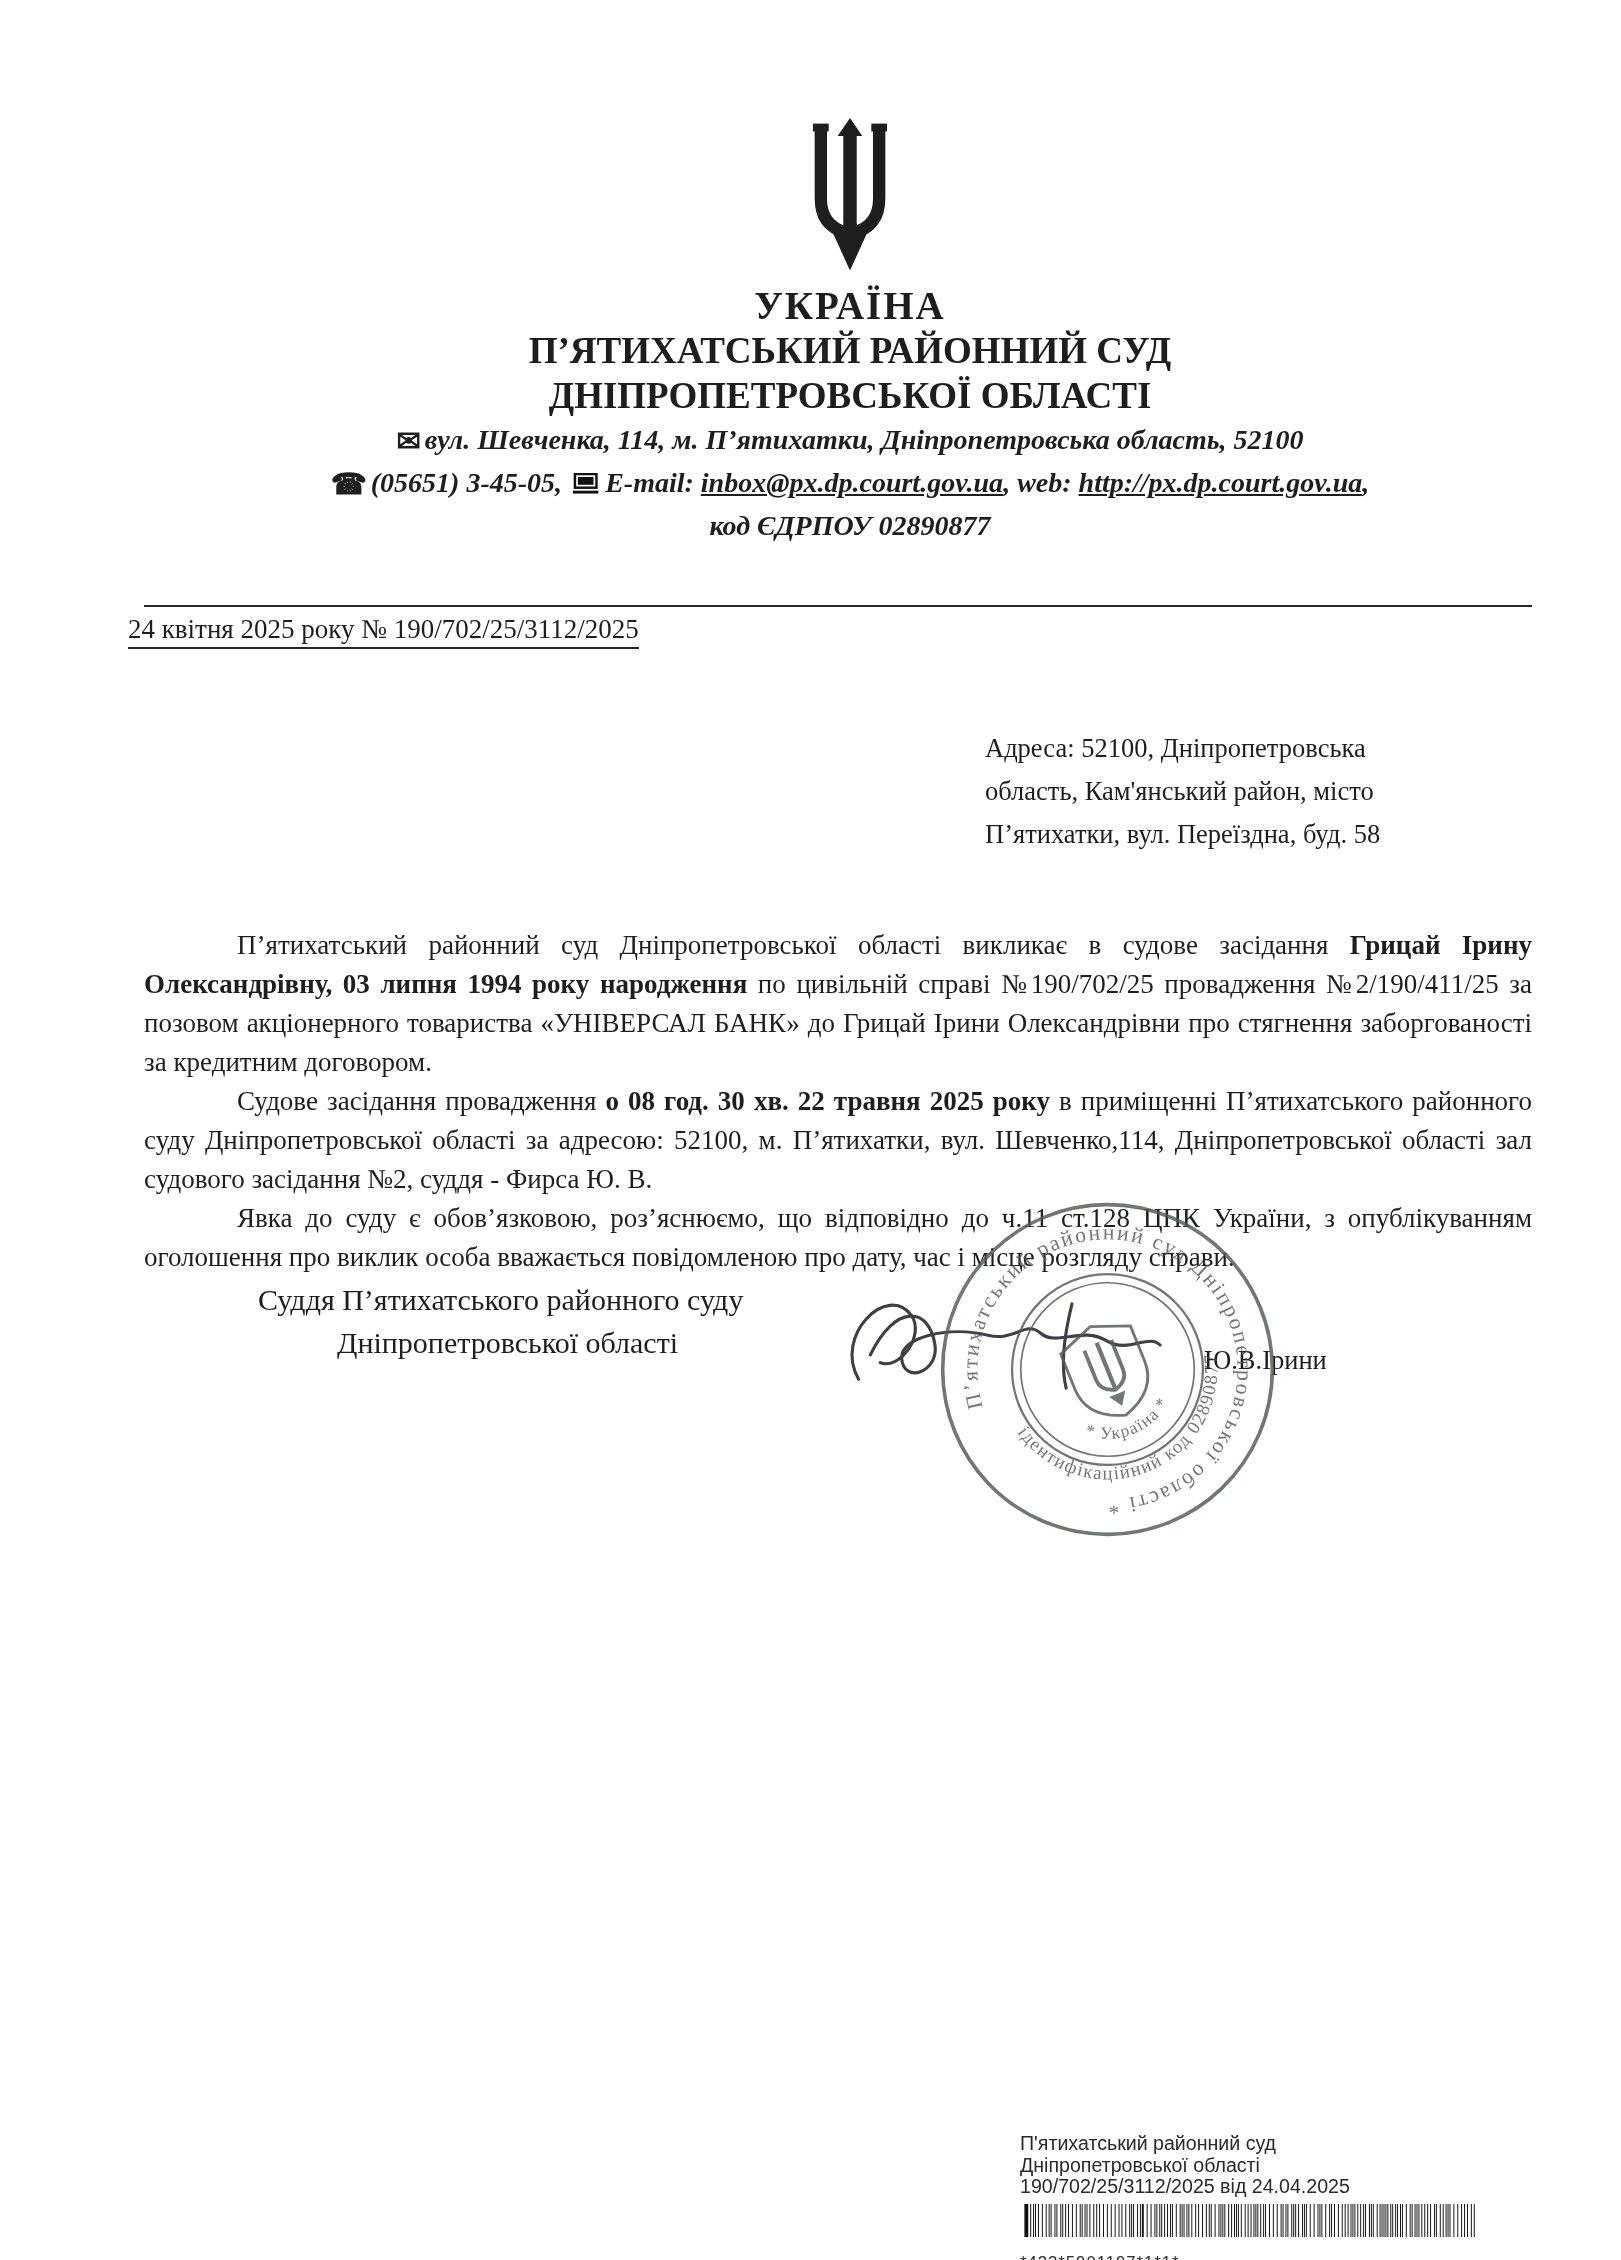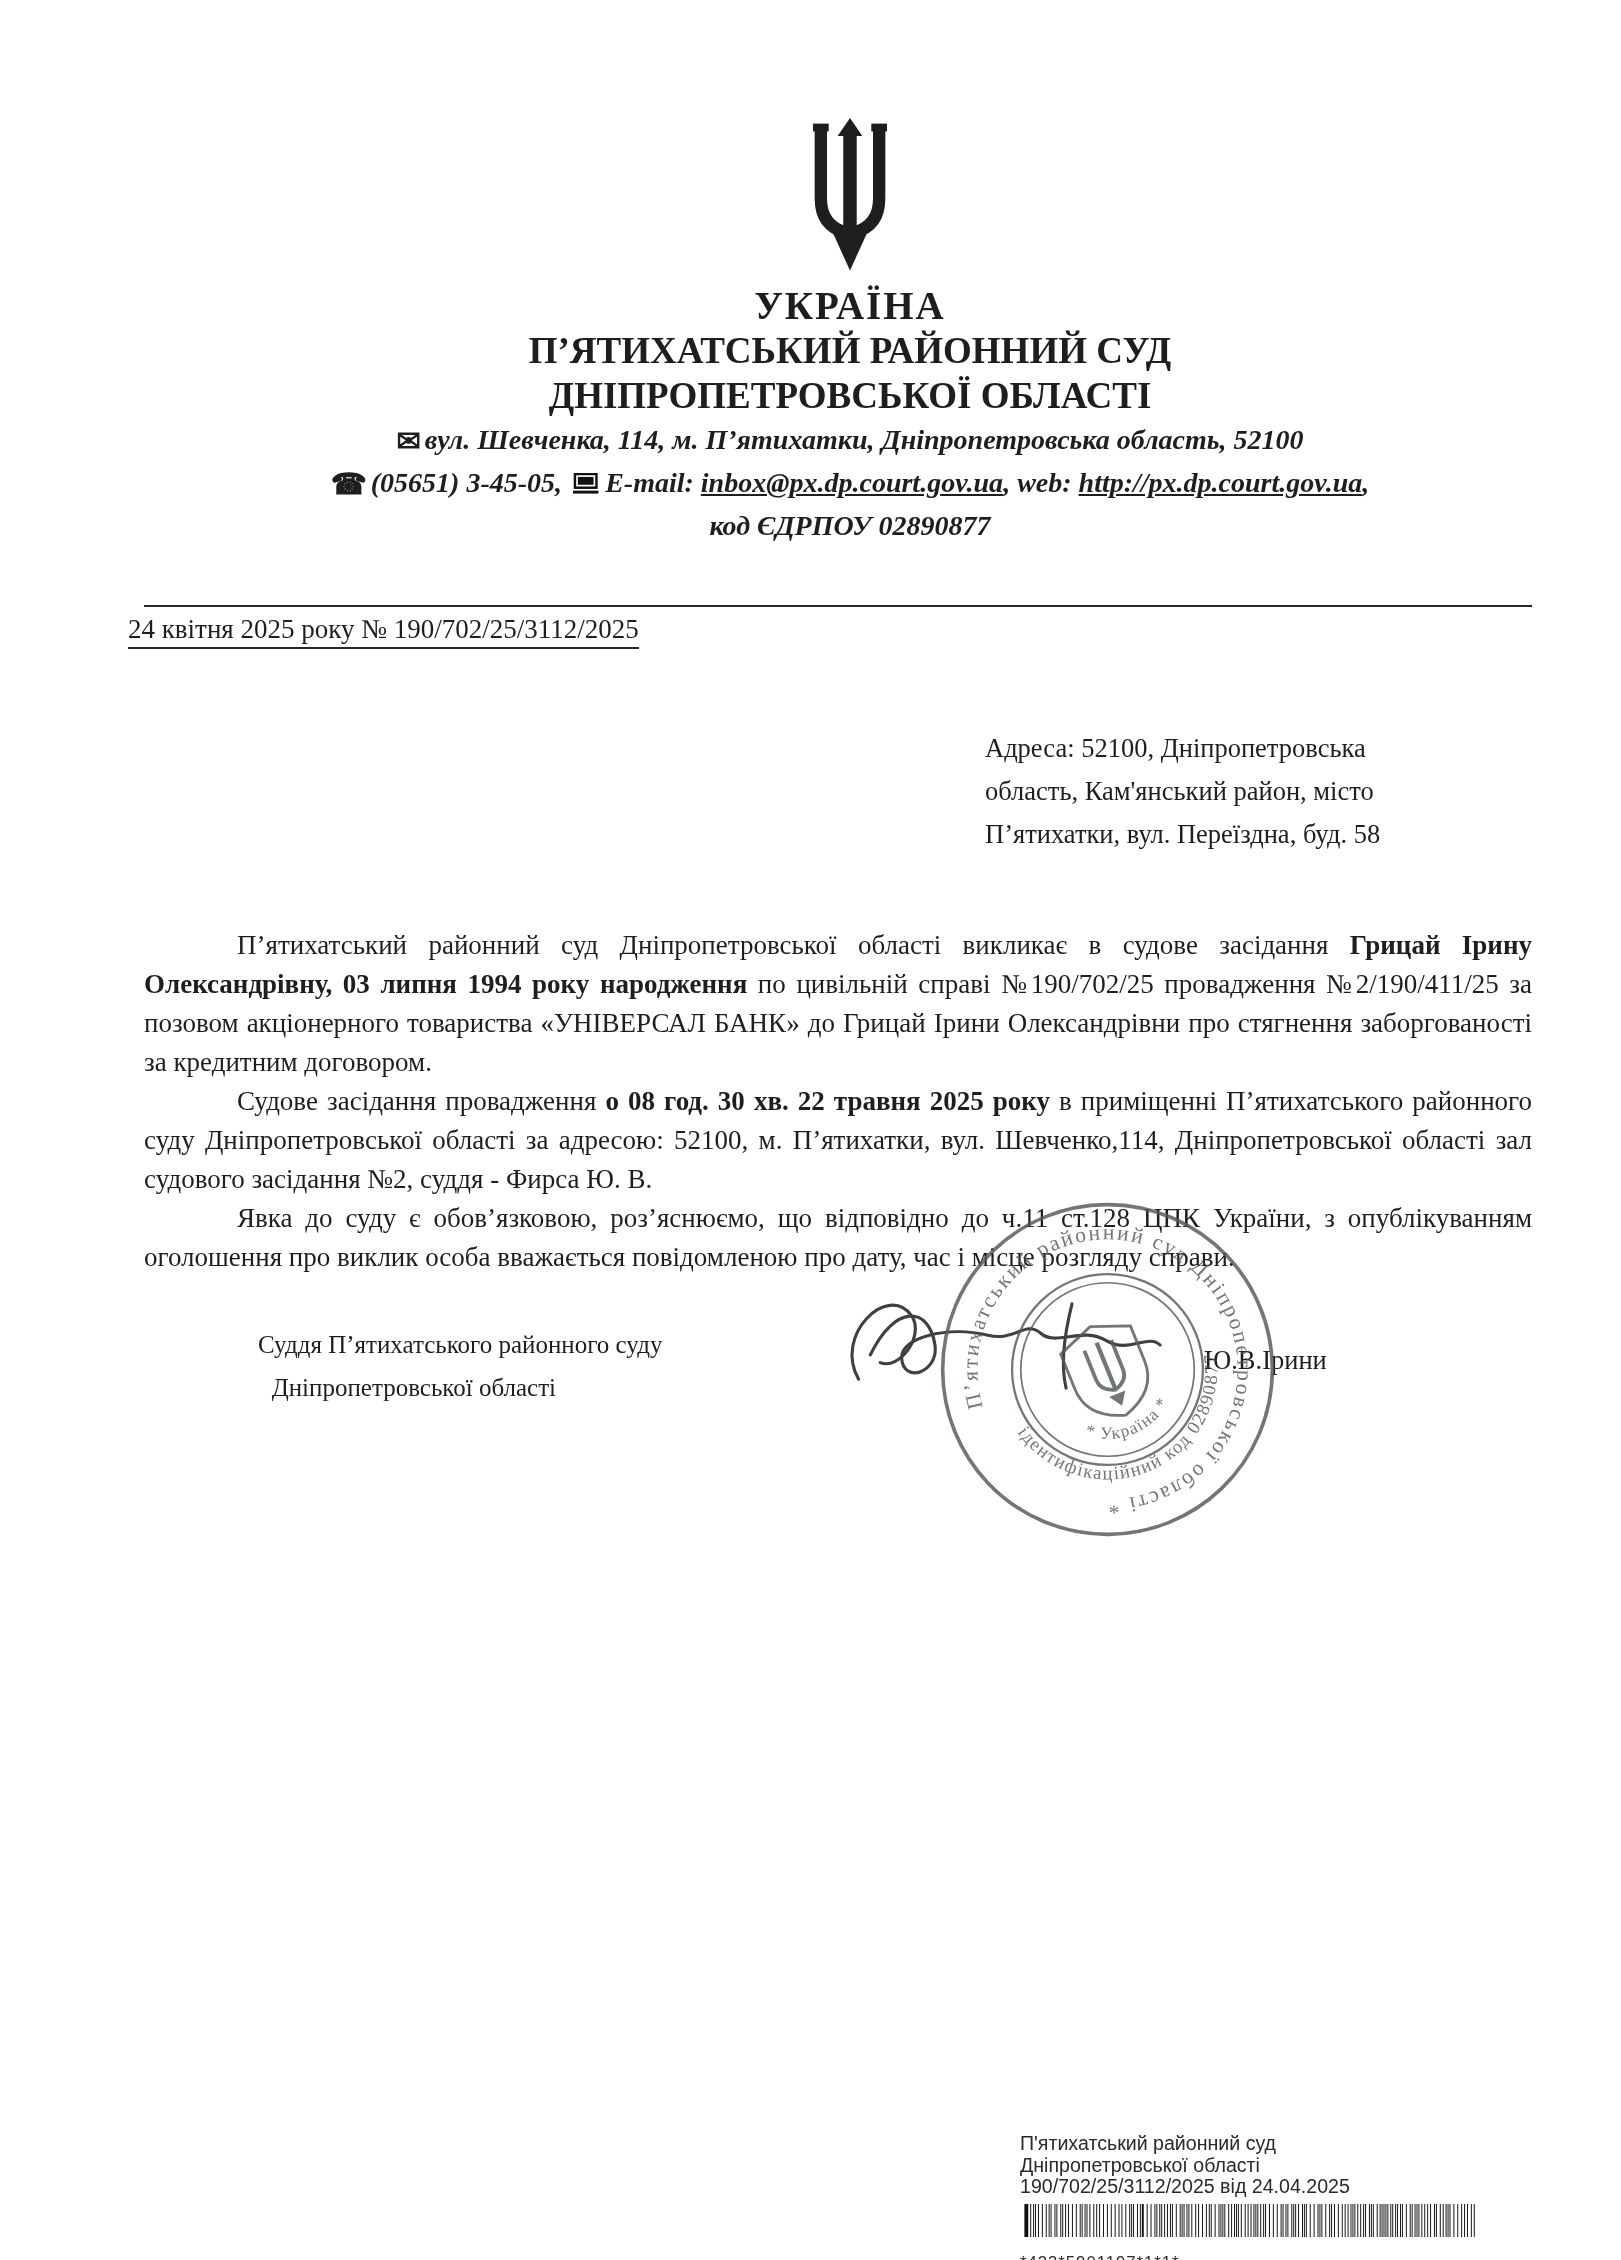--- a/index.html
+++ b/index.html
@@ -24,21 +24,21 @@
   
   .rule{position:absolute;left:144px;top:605px;width:1388px;border-top:2.9px solid #262626;}
   .refline{position:absolute;left:128px;top:614px;font-size:27px;}
   .refline span{border-bottom:2px solid #262626;padding-bottom:2.9px;}
   
   .recipient{position:absolute;left:985px;top:727px;width:412px;font-size:26.5px;line-height:43px;}
   
   .bodytext{position:absolute;left:144px;top:926px;width:1388px;font-size:27px;line-height:39px;text-align:justify;}
   .bodytext p{margin:0;text-indent:93px;}
   
-  .sig-title{position:absolute;left:258px;top:1323px;font-size:25px;line-height:43px;}
+  .sig-title{position:absolute;left:258px;top:1278px;font-size:30px;line-height:43px;text-align:center;}
   .sig-title .l2{padding-left:13.7px;}
   .sig-name{position:absolute;left:1204px;top:1345px;font-size:26.5px;}
   .sig-scribble{position:absolute;left:841px;top:1286px;}
   .stamp{position:absolute;left:934px;top:1196px;opacity:.82;}
   
   .footer{
     position:absolute;left:1020px;top:2133px;width:463px;text-align:left;
     font-family:"Liberation Sans",sans-serif;font-size:19.6px;line-height:21.6px;color:#2a2a2a;
   }
   .barcode{display:block;margin:5.9px auto 0 auto;fill:#111;}

